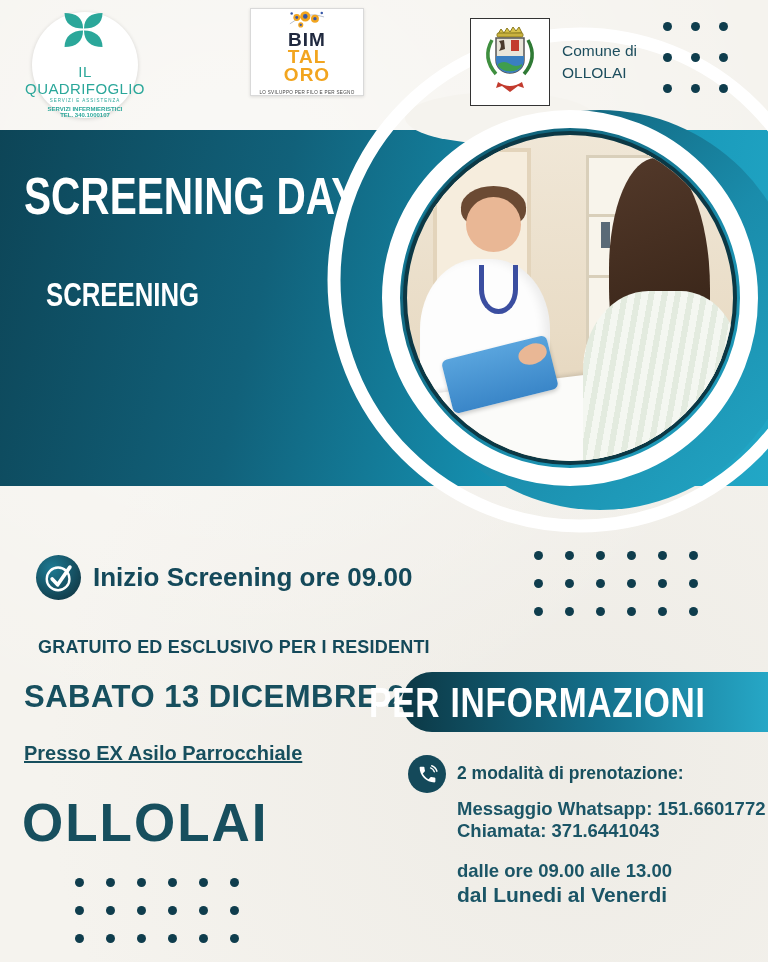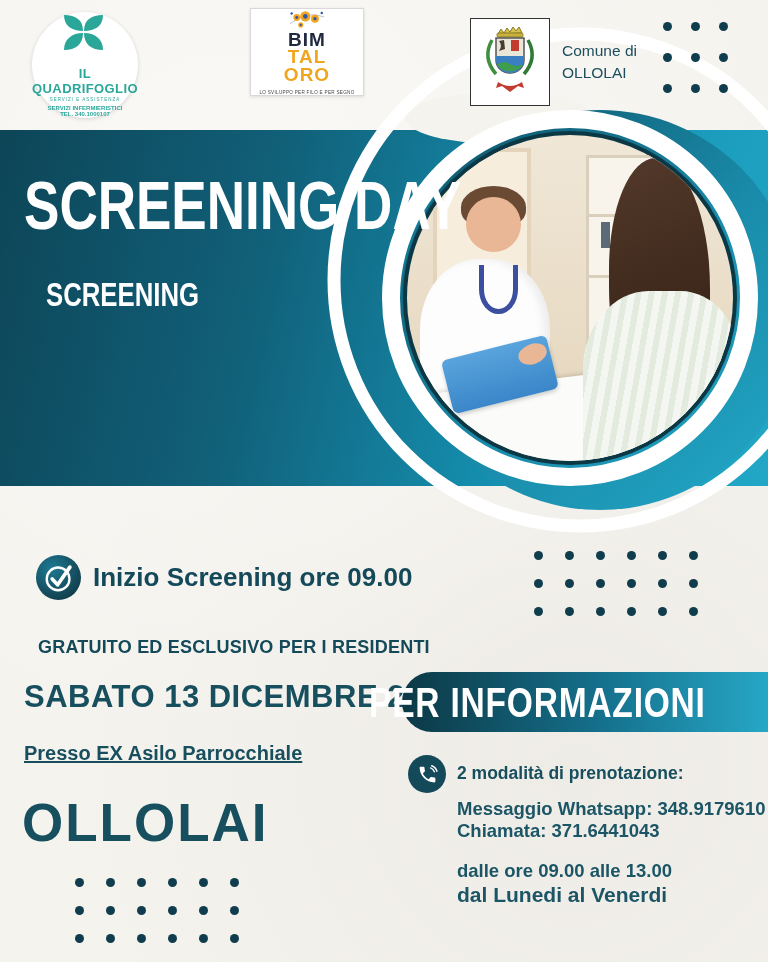--- a/index.html
+++ b/index.html
@@ -13,21 +13,21 @@
     overflow:hidden;
   }
   .abs { position:absolute; }
 
   
   .quad-badge {
     left:32px; top:12px; width:106px; height:106px; border-radius:50%;
     background:#fff; box-shadow:0 1px 4px rgba(0,0,0,.15);
     display:flex; flex-direction:column; align-items:center; justify-content:center; text-align:center;
   }
-  .quad-title { font-size:13px; font-weight:700; color:#2ba79a; letter-spacing:.4px; margin-top:14px; }
+  .quad-title { font-size:15px; font-weight:400; color:#2ba79a; letter-spacing:.4px; margin-top:14px; }
   .quad-sub   { font-size:4.5px; color:#2ba79a; letter-spacing:1px; margin-top:1px; }
   .quad-line2 { font-size:6px; font-weight:700; color:#2ba79a; margin-top:3px; }
   .quad-line3 { font-size:6px; font-weight:700; color:#2ba79a; }
 
   .bim-card {
     left:250px; top:8px; width:114px; height:88px; background:#fff;
     border:1px solid #d9d9d9; box-shadow:0 1px 3px rgba(0,0,0,.12);
     display:flex; flex-direction:column; align-items:center; justify-content:center; text-align:center;
   }
   .bim-word  { font-size:19px; font-weight:900; line-height:.92; letter-spacing:1px; color:#20293f; }
@@ -75,21 +75,21 @@
   .ph-doc-coat { position:absolute; left:4%; bottom:14%; width:40%; height:48%; background:#fdfdfd; border-radius:45% 45% 8% 8%; box-shadow:inset -6px 0 10px rgba(0,0,0,.07); }
   .ph-doc-head { position:absolute; left:18%; top:19%; width:17%; height:17%; background:#e9b795; border-radius:50%; }
   .ph-doc-hair { position:absolute; left:16.5%; top:15.5%; width:20%; height:13%; background:#6b4a33; border-radius:50% 50% 40% 40%; }
   .ph-doc-steth { position:absolute; left:22%; top:40%; width:12%; height:15%; border:5px solid #3b4ea0; border-top:none; border-radius:0 0 50% 50%; }
   .ph-clip  { position:absolute; left:12%; bottom:18%; width:33%; height:17%; background:linear-gradient(180deg,#59a4dd,#3a86c8); transform:rotate(-14deg); border-radius:6px; box-shadow:0 2px 4px rgba(0,0,0,.2); }
   .ph-hand  { position:absolute; left:34%; bottom:30%; width:9%; height:6%; background:#e9b795; border-radius:50%; transform:rotate(-20deg); }
   .ph-pat-hair { position:absolute; right:7%; top:7%; width:31%; height:74%; background:linear-gradient(160deg,#53392a 0%, #3a2619 70%); border-radius:46% 54% 42% 46%; }
   .ph-pat-body { position:absolute; right:-2%; bottom:-6%; width:48%; height:58%;
     background:repeating-linear-gradient(100deg,#e3ebdf 0 6px, #f4f7f1 6px 13px); border-radius:42% 38% 12% 12%; }
 
-  .hero-title { left:24px; top:166px; color:#fff; font-size:68px; font-weight:900; letter-spacing:0; white-space:nowrap;text-align:center; }
+  .hero-title { left:24px; top:166px; color:#fff; font-size:52px; font-weight:900; letter-spacing:0; white-space:nowrap;text-align:center; }
   .squeeze { display:inline-block; transform:scaleX(.78); transform-origin:left center; }
   .hero-sub { left:46px; top:244px; color:#fff; font-size:33px; font-weight:900; white-space:nowrap;margin-top:32px; }
   .hero-list { left:30px; top:283px; color:#fff; font-size:29px; font-weight:900; line-height:41px; list-style:none; }
   .hero-list li { white-space:nowrap; }
 
   
   .check-badge { left:36px; top:555px; width:45px; height:45px; border-radius:50%;
     background:radial-gradient(circle at 35% 30%, #1d7a93, #123c4a 80%); display:flex; align-items:center; justify-content:center; }
   .start-text { left:93px; top:562px; font-size:26px; font-weight:800; color:#14495a; white-space:nowrap; }
 
@@ -253,21 +253,21 @@
   <div class="abs venue-text">Presso EX Asilo Parrocchiale</div>
   <div class="abs town-text">OLLOLAI</div>
 
   <div class="abs phone-badge">
     <svg width="21" height="21" viewBox="0 0 24 24" aria-hidden="true">
       <path d="M6.62 10.79c1.44 2.83 3.76 5.14 6.59 6.59l2.2-2.21c.27-.27.67-.36 1.02-.24 1.12.37 2.33.57 3.57.57.55 0 1 .45 1 1V20c0 .55-.45 1-1 1-9.39 0-17-7.61-17-17 0-.55.45-1 1-1h3.5c.55 0 1 .45 1 1 0 1.25.2 2.45.57 3.57.11.35.03.74-.25 1.02l-2.2 2.2z" fill="#fff"></path>
       <path d="M15.5 4.5 q3.2 1.2 4.3 4.4 M16.8 2 q4.6 1.6 6 6.2" fill="none" stroke="#fff" stroke-width="1.6" stroke-linecap="round"></path>
     </svg>
   </div>
   <div class="abs booking-title">2 modalità di prenotazione:</div>
-  <div class="abs contact-line1">Messaggio Whatsapp: 348.9179610</div>
+  <div class="abs contact-line1">Messaggio Whatsapp: 151.6601772</div>
   <div class="abs contact-line2">Chiamata: 371.6441043</div>
   <div class="abs hours-line1">dalle ore 09.00 alle 13.00</div>
   <div class="abs hours-line2">dal Lunedi al Venerdi</div>
 
   <div class="abs dots dots-bl" style="grid-template-columns: repeat(6, 9px);">
       <span style="background: rgb(15, 61, 77);"></span>
       <span style="background: rgb(15, 61, 77);"></span>
       <span style="background: rgb(15, 61, 77);"></span>
       <span style="background: rgb(15, 61, 77);"></span>
       <span style="background: rgb(15, 61, 77);"></span>

